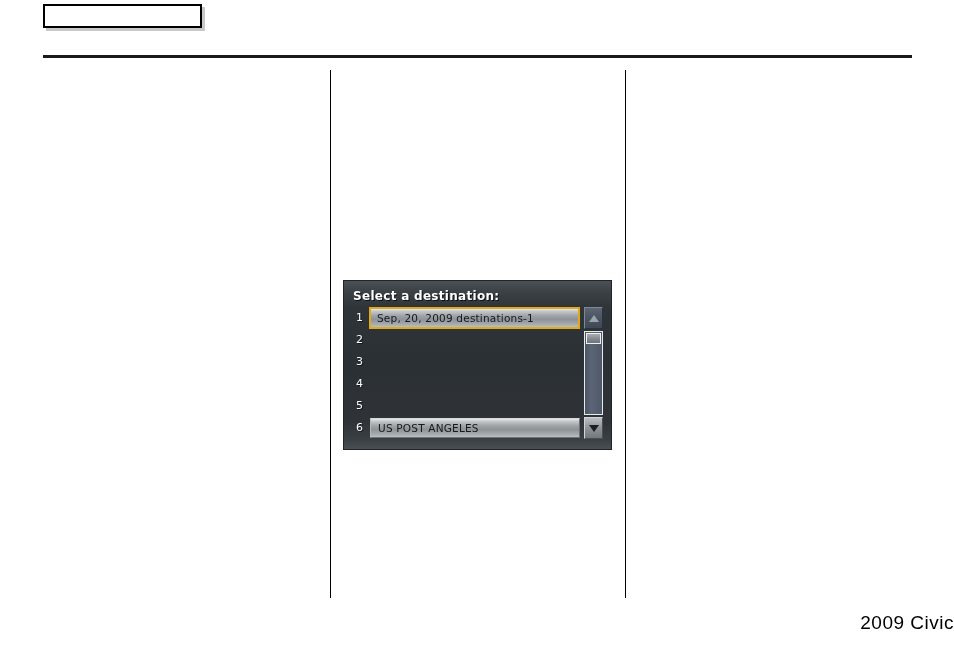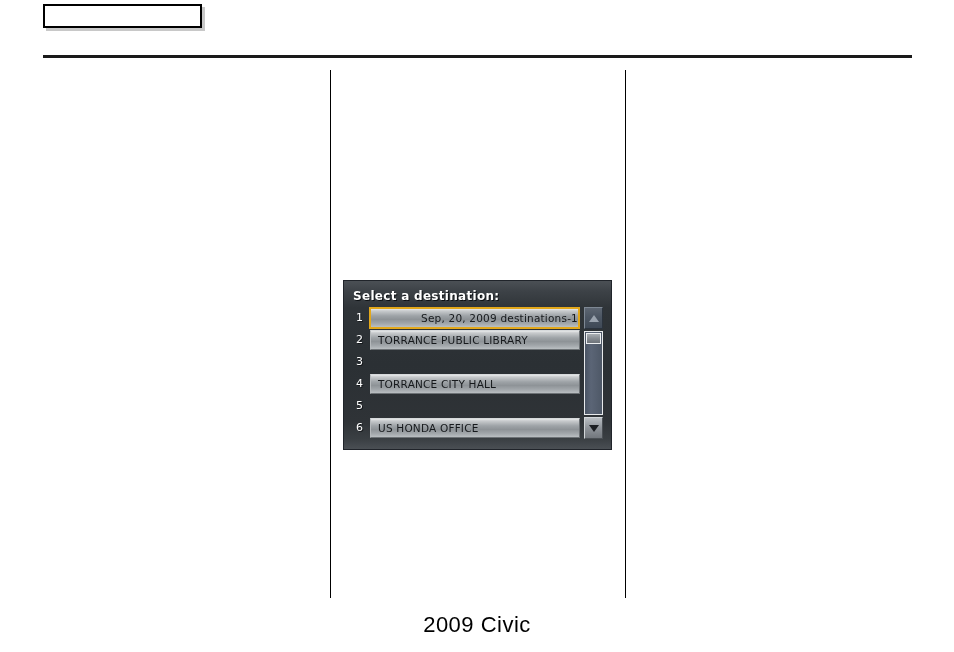--- a/index.html
+++ b/index.html
@@ -142,21 +142,20 @@
     align-items: center;
     padding-left: 7px;
     overflow: hidden;
   }
 
   .row-btn.selected {
     border: 2px solid #e3a81b;
     height: 22px;
     margin-left: 2px;
     padding-left: 6px;
-    justify-content: flex-end;
   }
 
   .row-label {
     font-size: 10.5px;
     color: #16191c;
     font-family: "DejaVu Sans", sans-serif;
     white-space: nowrap;
     letter-spacing: .2px;
     line-height: 12px;
   }
@@ -208,22 +207,22 @@
     border: 1px solid #eceef0;
   }
   .scroll-rest { flex: 1 1 auto; }
 
   
   .footer {
     position: absolute;
     left: 0;
     top: 612px;
     width: 954px;
-    text-align: center;
-    font-size: 22px;
+    text-align: right;
+    font-size: 19px;
     color: #000000;
     letter-spacing: .5px;
     font-family: "Liberation Sans", sans-serif;
   }
 </style>
 </head>
 <body>
 
 <div class="page">
 
@@ -246,44 +245,38 @@
 
         <div class="nav-row">
           <span class="row-num">1</span>
           <div class="row-btn selected">
             <span class="row-label">Sep, 20, 2009 destinations-1</span>
           </div>
         </div>
 
         <div class="nav-row">
           <span class="row-num">2</span>
-          <div class="row-btn">
-            <span class="row-label">TORRANCE PUBLIC LIBRARY</span>
-          </div>
         </div>
 
         <div class="nav-row">
           <span class="row-num">3</span>
         </div>
 
         <div class="nav-row">
           <span class="row-num">4</span>
-          <div class="row-btn">
-            <span class="row-label">TORRANCE CITY HALL</span>
-          </div>
         </div>
 
         <div class="nav-row">
           <span class="row-num">5</span>
         </div>
 
         <div class="nav-row">
           <span class="row-num">6</span>
           <div class="row-btn">
-            <span class="row-label">US HONDA OFFICE</span>
+            <span class="row-label">US POST ANGELES</span>
           </div>
         </div>
 
       </div>
 
       <div class="nav-scroll">
         <div class="scroll-arrow up">
           <span class="tri"></span>
         </div>
         <div class="scroll-track">

